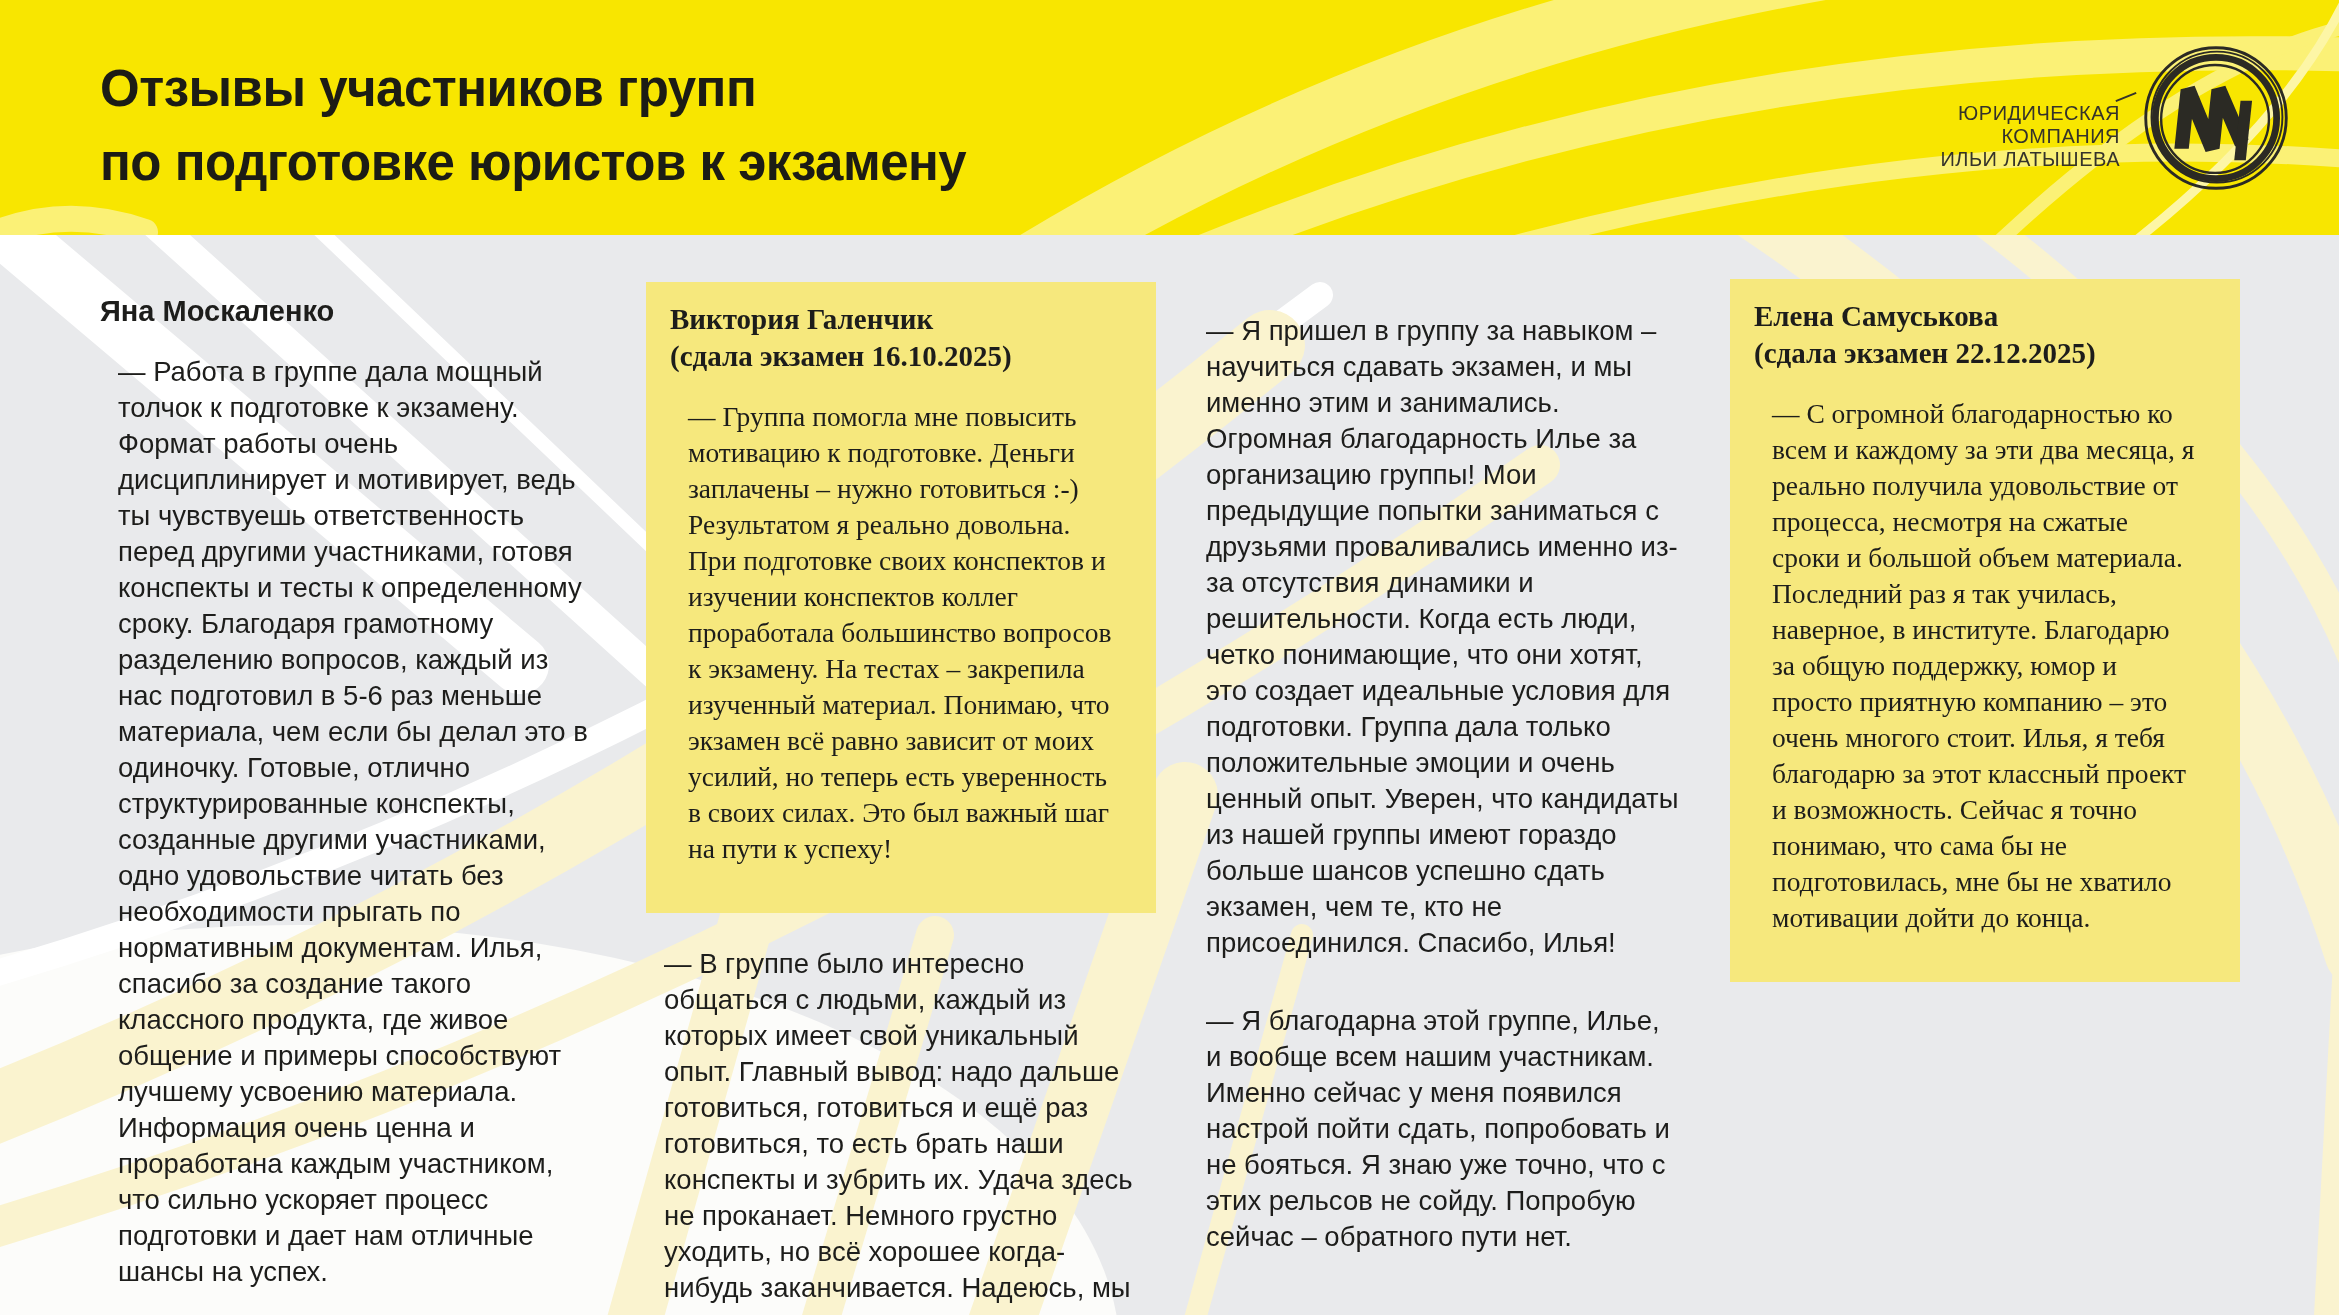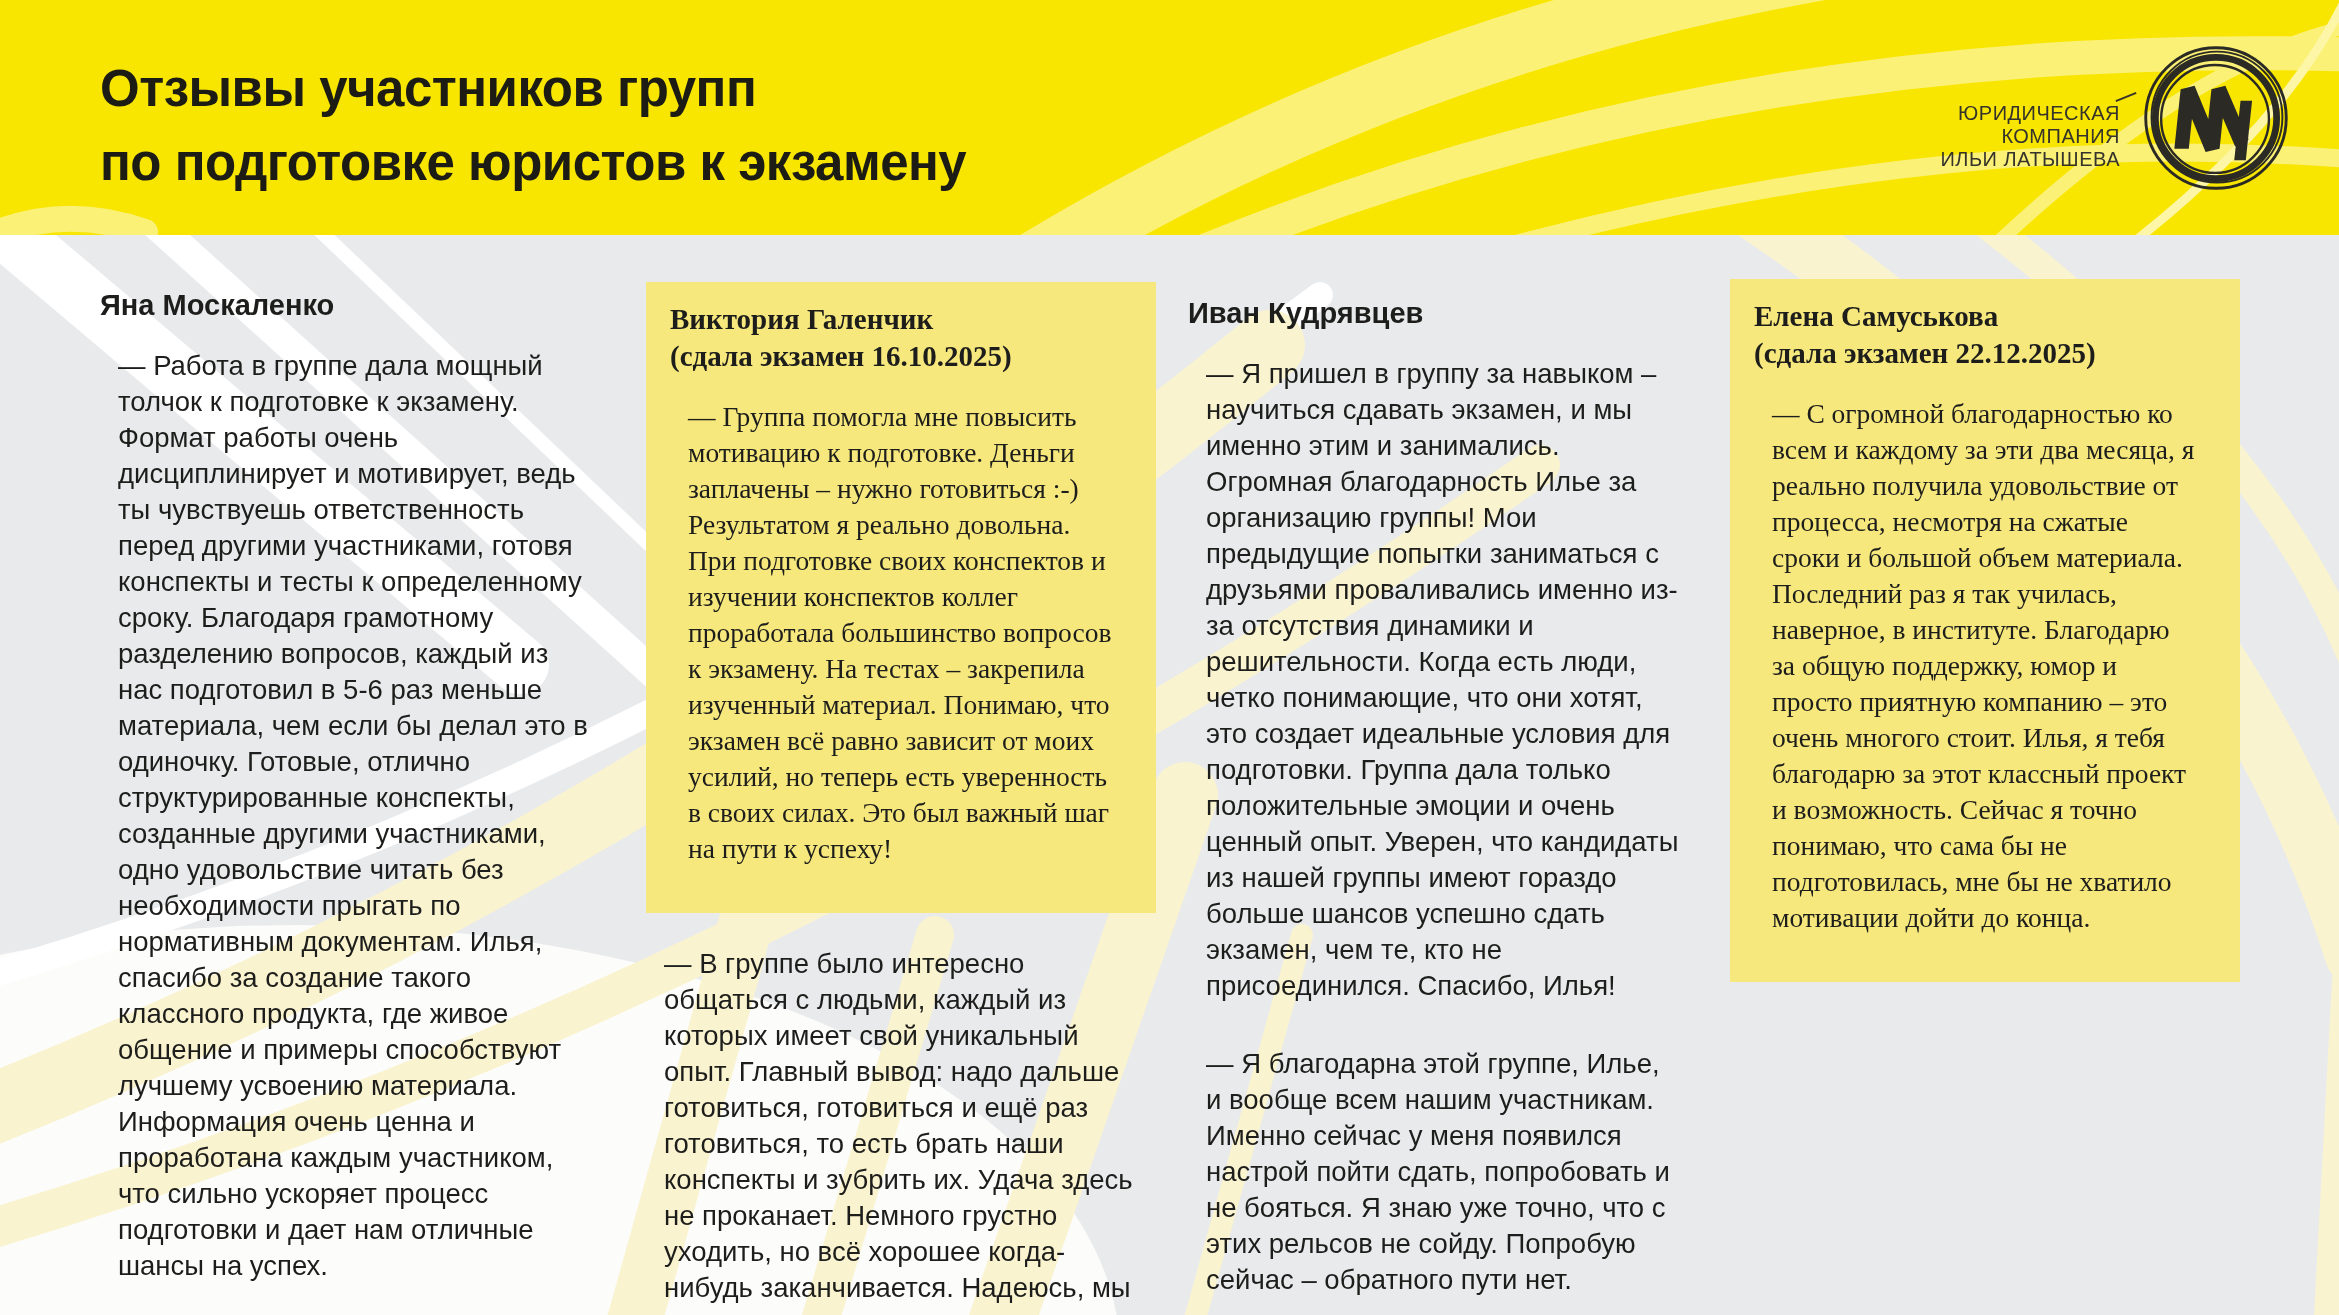--- a/index.html
+++ b/index.html
@@ -26,21 +26,21 @@
   }
   .logo-connector{
     position:absolute;right:202px;top:96px;width:22px;height:0;
     border-top:2px solid #35332a;transform:rotate(-22deg);
   }
   .logo-mark{position:absolute;left:2139px;top:41px;width:154px;height:154px;z-index:3;}
   
   .content{position:absolute;left:0;top:235px;width:2339px;height:1080px;}
   .content svg.body-bg{position:absolute;left:0;top:0;}
   .col{position:absolute;width:510px;z-index:2;}
-  .col1{left:100px;top:52px;}
+  .col1{left:100px;top:58px;}
   .col2{left:646px;top:47px;}
   .col3{left:1188px;top:60px;}
   .col4{left:1730px;top:44px;}
   .t-name{
     margin:0 0 24px 0;font-size:29px;line-height:37px;font-weight:700;color:#1d1d1b;
   }
   .t-name .date{display:block;}
   .t-text{margin:18px;font-size:27.5px;line-height:36px;color:#1d1d1b;}
   .highlight-box{
     background:#f6e87d;box-sizing:border-box;
@@ -138,21 +138,20 @@
         </h2>
         <p class="t-text">— Группа помогла мне повысить мотивацию к подготовке. Деньги заплачены – нужно готовиться :-) Результатом я реально довольна. При подготовке своих конспектов и изучении конспектов коллег проработала большинство вопросов к экзамену. На тестах – закрепила изученный материал. Понимаю, что экзамен всё равно зависит от моих усилий, но теперь есть уверенность в своих силах. Это был важный шаг на пути к успеху!</p>
       </article>
       <article class="after-box">
         <p class="t-text">— В группе было интересно общаться с людьми, каждый из которых имеет свой уникальный опыт. Главный вывод: надо дальше готовиться, готовиться и ещё раз готовиться, то есть брать наши конспекты и зубрить их. Удача здесь не проканает. Немного грустно уходить, но всё хорошее когда-нибудь заканчивается. Надеюсь, мы не потеряемся и продолжим общение. Всем удачи и пройти аттестацию в Минюсте!</p>
       </article>
     </section>
 
     <section class="col col3">
       <article>
-        <h2 class="t-name">Иван Кудрявцев</h2>
         <p class="t-text">— Я пришел в группу за навыком – научиться сдавать экзамен, и мы именно этим и занимались. Огромная благодарность Илье за организацию группы! Мои предыдущие попытки заниматься с друзьями проваливались именно из-за отсутствия динамики и решительности. Когда есть люди, четко понимающие, что они хотят, это создает идеальные условия для подготовки. Группа дала только положительные эмоции и очень ценный опыт. Уверен, что кандидаты из нашей группы имеют гораздо больше шансов успешно сдать экзамен, чем те, кто не присоединился. Спасибо, Илья!</p>
       </article>
       <article class="second-block">
         <p class="t-text">— Я благодарна этой группе, Илье, и вообще всем нашим участникам. Именно сейчас у меня появился настрой пойти сдать, попробовать и не бояться. Я знаю уже точно, что с этих рельсов не сойду. Попробую сейчас – обратного пути нет.</p>
       </article>
     </section>
 
     <section class="col col4">
       <article class="highlight-box box-xtall">
         <h2 class="t-name">

